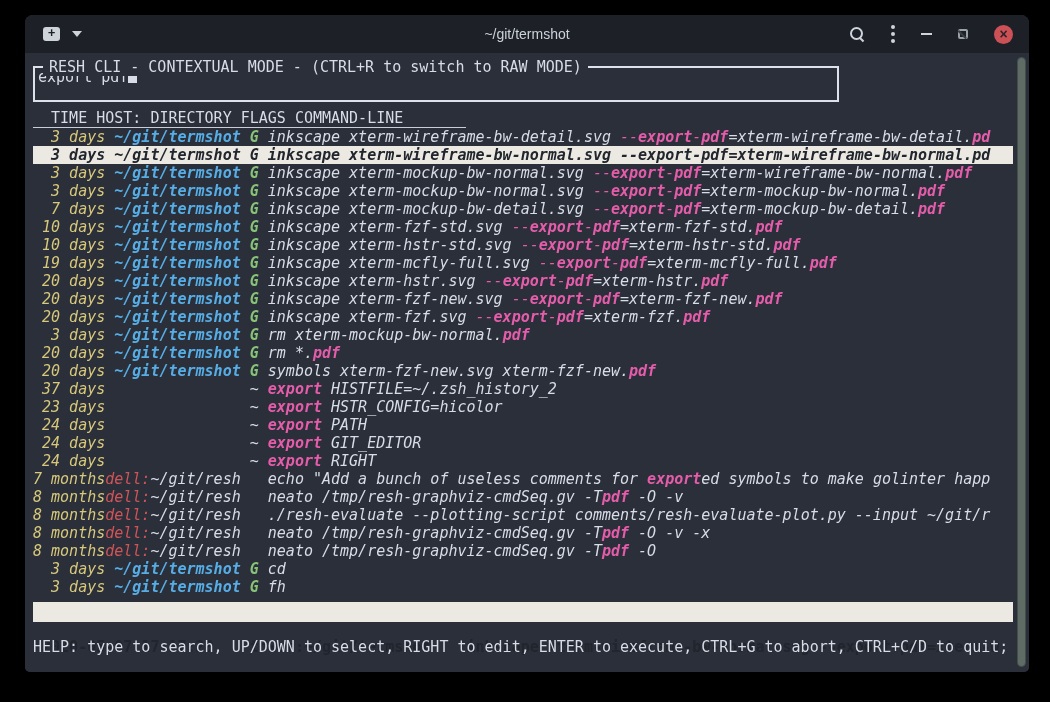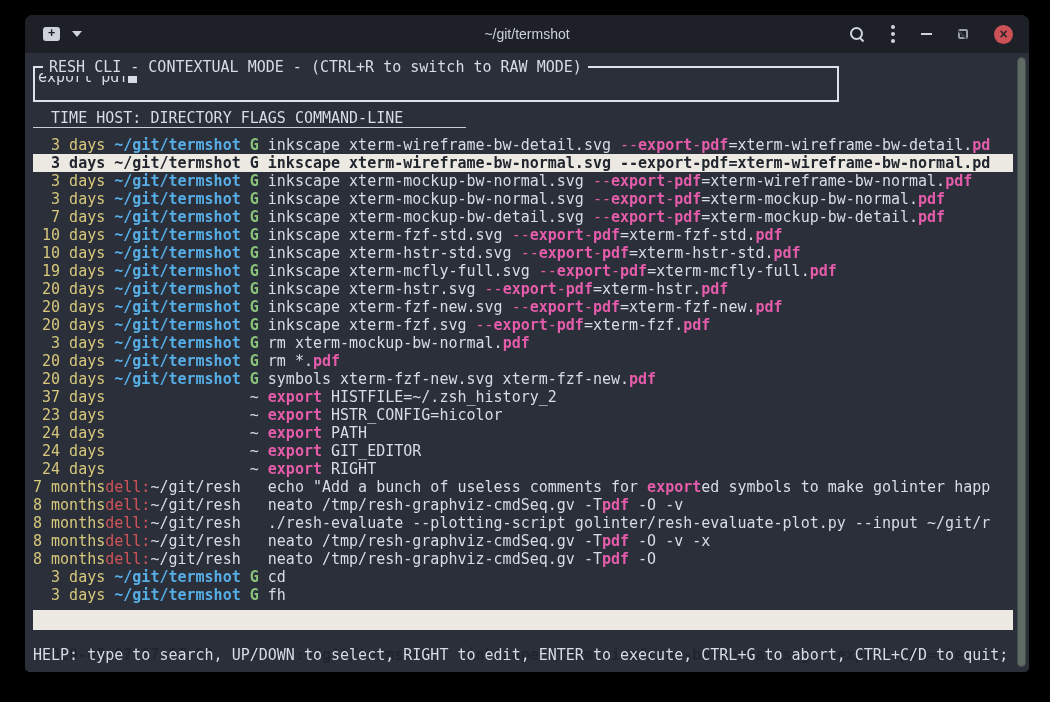--- a/index.html
+++ b/index.html
@@ -41,21 +41,21 @@
   .term{position:absolute;left:0;top:38px;right:0;bottom:0;background:var(--termbg);
     padding:0 16px 0 8px;font-size:15px;line-height:18px;color:var(--fg);overflow:hidden;}
   .promptbox{position:relative;margin-top:13px;width:806px;height:36px;
     border:2px solid var(--border);display:flex;align-items:flex-start;padding-left:3px;}
   .legend{position:absolute;left:8px;top:-10px;background:var(--termbg);
     padding:0 6px;white-space:pre;color:var(--fg);}
   .cursor{display:inline-block;width:9px;height:15px;background:var(--fg);
     vertical-align:-2px;}
   .colhead{display:inline-block;white-space:pre;margin-top:7px;
     border-bottom:1.5px solid #c8cdd6;color:var(--fg);}
-  .rows{margin-top:8px;}
+  .rows{margin-top:0;font-style:italic;}
   .row{height:18px;white-space:pre;overflow:hidden;}
   .row.sel{background:var(--selbg);}
   .row.sel span{color:var(--selfg) !important;font-weight:bold;}
   .fg-y{color:var(--yellow);} .fg-b{color:var(--blue);font-weight:bold;}
   .fg-g{color:var(--green);font-weight:bold;} .fg-r{color:var(--red);}
   .fg-w{color:var(--fg);}
   .seg-n{color:var(--fg);} .seg-m{color:var(--pink);}
   .seg-p{color:var(--pink);font-weight:bold;}
   .statusbar{margin-top:6px;background:var(--selbg);color:var(--selfg);
     font-weight:bold;white-space:pre;height:20px;}
@@ -113,21 +113,21 @@
         <div class="row"><span class="fg-y">  3 days</span><span> </span><span class="fg-b">~/git/termshot</span><span> </span><span class="fg-g">G</span><span> </span><span class="seg-n">rm xterm-mockup-bw-normal.</span><span class="seg-p">pdf</span></div>
         <div class="row"><span class="fg-y"> 20 days</span><span> </span><span class="fg-b">~/git/termshot</span><span> </span><span class="fg-g">G</span><span> </span><span class="seg-n">rm *.</span><span class="seg-p">pdf</span></div>
         <div class="row"><span class="fg-y"> 20 days</span><span> </span><span class="fg-b">~/git/termshot</span><span> </span><span class="fg-g">G</span><span> </span><span class="seg-n">symbols xterm-fzf-new.svg xterm-fzf-new.</span><span class="seg-p">pdf</span></div>
         <div class="row"><span class="fg-y"> 37 days</span><span>               </span><span> </span><span class="fg-w">~</span><span> </span><span class="seg-p">export</span><span class="seg-n"> HISTFILE=~/.zsh_history_2</span></div>
         <div class="row"><span class="fg-y"> 23 days</span><span>               </span><span> </span><span class="fg-w">~</span><span> </span><span class="seg-p">export</span><span class="seg-n"> HSTR_CONFIG=hicolor</span></div>
         <div class="row"><span class="fg-y"> 24 days</span><span>               </span><span> </span><span class="fg-w">~</span><span> </span><span class="seg-p">export</span><span class="seg-n"> PATH</span></div>
         <div class="row"><span class="fg-y"> 24 days</span><span>               </span><span> </span><span class="fg-w">~</span><span> </span><span class="seg-p">export</span><span class="seg-n"> GIT_EDITOR</span></div>
         <div class="row"><span class="fg-y"> 24 days</span><span>               </span><span> </span><span class="fg-w">~</span><span> </span><span class="seg-p">export</span><span class="seg-n"> RIGHT</span></div>
         <div class="row"><span class="fg-y">7 months</span><span></span><span class="fg-r">dell:</span><span class="fg-w">~/git/resh</span><span> </span><span class="fg-w"> </span><span> </span><span class="seg-n">echo "Add a bunch of useless comments for </span><span class="seg-p">export</span><span class="seg-n">ed symbols to make golinter happ</span></div>
         <div class="row"><span class="fg-y">8 months</span><span></span><span class="fg-r">dell:</span><span class="fg-w">~/git/resh</span><span> </span><span class="fg-w"> </span><span> </span><span class="seg-n">neato /tmp/resh-graphviz-cmdSeq.gv -T</span><span class="seg-p">pdf</span><span class="seg-n"> -O -v</span></div>
-        <div class="row"><span class="fg-y">8 months</span><span></span><span class="fg-r">dell:</span><span class="fg-w">~/git/resh</span><span> </span><span class="fg-w"> </span><span> </span><span class="seg-n">./resh-evaluate --plotting-script golinter/resh-evaluate-plot.py --input ~/git/r</span></div>
+        <div class="row"><span class="fg-y">8 months</span><span></span><span class="fg-r">dell:</span><span class="fg-w">~/git/resh</span><span> </span><span class="fg-w"> </span><span> </span><span class="seg-n">./resh-evaluate --plotting-script comments/resh-evaluate-plot.py --input ~/git/r</span></div>
         <div class="row"><span class="fg-y">8 months</span><span></span><span class="fg-r">dell:</span><span class="fg-w">~/git/resh</span><span> </span><span class="fg-w"> </span><span> </span><span class="seg-n">neato /tmp/resh-graphviz-cmdSeq.gv -T</span><span class="seg-p">pdf</span><span class="seg-n"> -O -v -x</span></div>
         <div class="row"><span class="fg-y">8 months</span><span></span><span class="fg-r">dell:</span><span class="fg-w">~/git/resh</span><span> </span><span class="fg-w"> </span><span> </span><span class="seg-n">neato /tmp/resh-graphviz-cmdSeq.gv -T</span><span class="seg-p">pdf</span><span class="seg-n"> -O</span></div>
         <div class="row"><span class="fg-y">  3 days</span><span> </span><span class="fg-b">~/git/termshot</span><span> </span><span class="fg-g">G</span><span> </span><span class="seg-n">cd</span></div>
         <div class="row"><span class="fg-y">  3 days</span><span> </span><span class="fg-b">~/git/termshot</span><span> </span><span class="fg-g">G</span><span> </span><span class="seg-n">fh</span></div>
       </div>
 
     <div class="statusbar">
       <div id="status1"> 2020-05-07 17:17:28    tower:~/git/termshot    inkscape xterm-wireframe-bw-normal.svg --export-pdf=xterm-w</div>
       
     </div>

